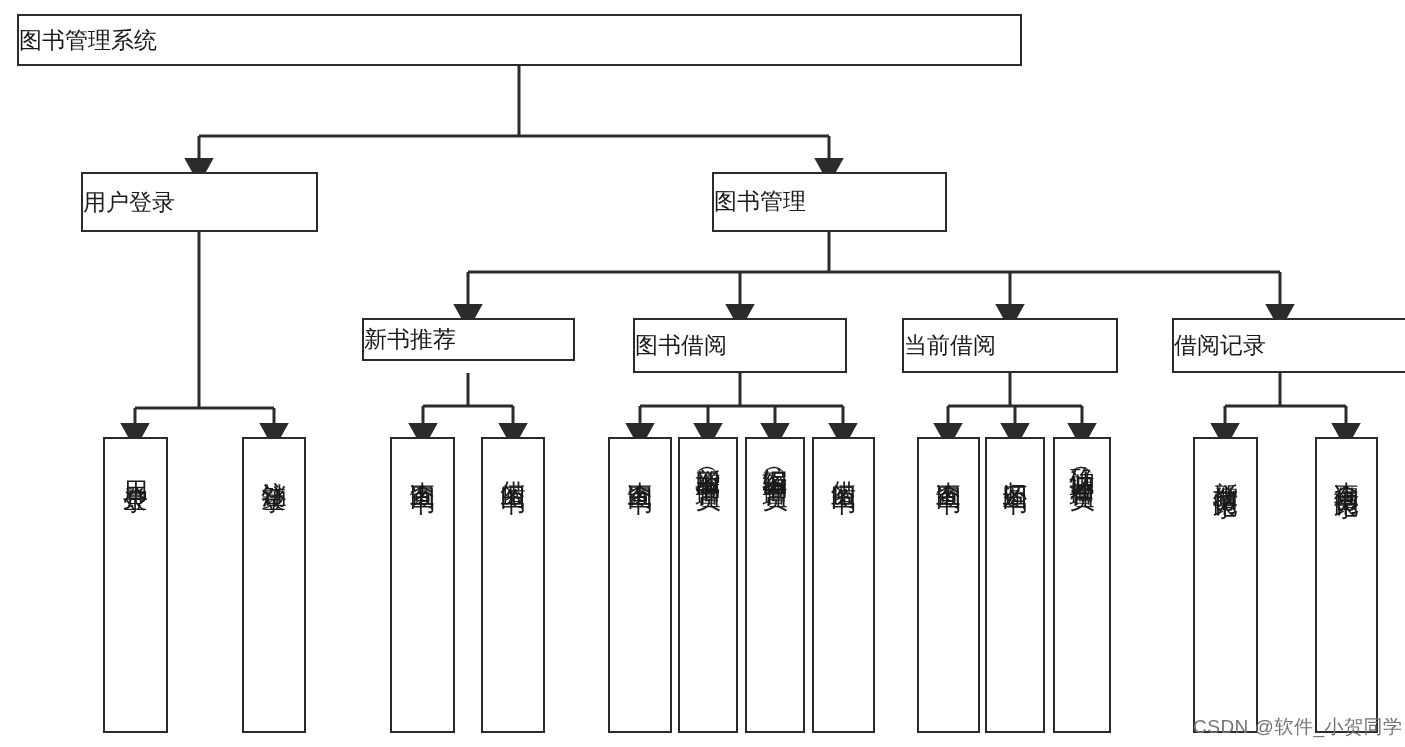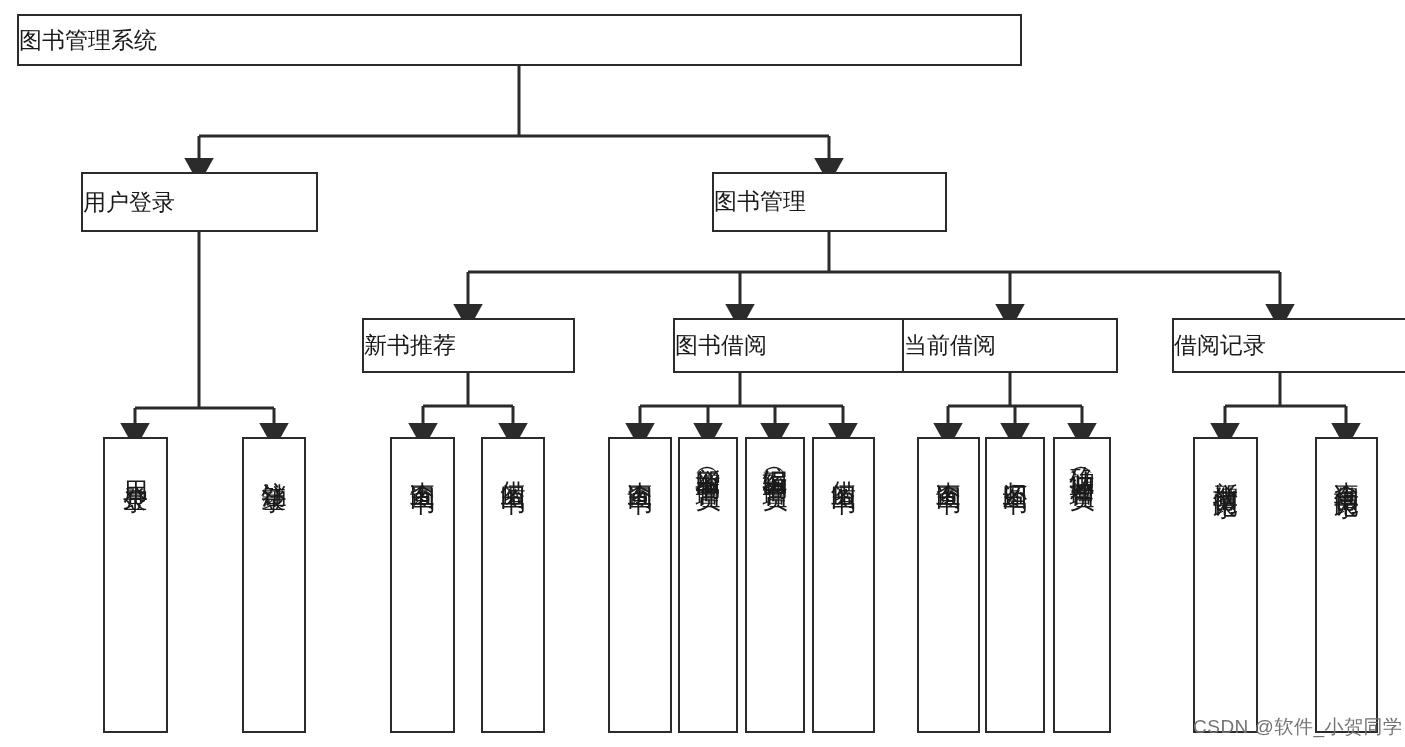--- a/index.html
+++ b/index.html
@@ -133,24 +133,24 @@
     <span class="label">图书管理系统</span>
   </div>
 
   <div class="node h" style="left:81px; top:172px; width:237px; height:60px;">
     <span class="label">用户登录</span>
   </div>
   <div class="node h" style="left:712px; top:172px; width:235px; height:60px;font-family:Liberation Serif, serif;">
     <span class="label">图书管理</span>
   </div>
 
-  <div class="node h" style="left:362px; top:318px; width:213px; height:55px;">
+  <div class="node h" style="left:362px; top:318px; width:213px; height:43px;">
     <span class="label">新书推荐</span>
   </div>
-  <div class="node h" style="left:633px; top:318px; width:246px; height:55px;margin-left:40px;">
+  <div class="node h" style="left:633px; top:318px; width:214px; height:55px;">
     <span class="label">图书借阅</span>
   </div>
   <div class="node h" style="left:902px; top:318px; width:216px; height:55px;">
     <span class="label">当前借阅</span>
   </div>
   <div class="node h" style="left:1172px; top:318px; width:256px; height:55px;">
     <span class="label">借阅记录</span>
   </div>
 
   <div class="node v" style="left:103px; top:437px; width:65px; height:296px;">

